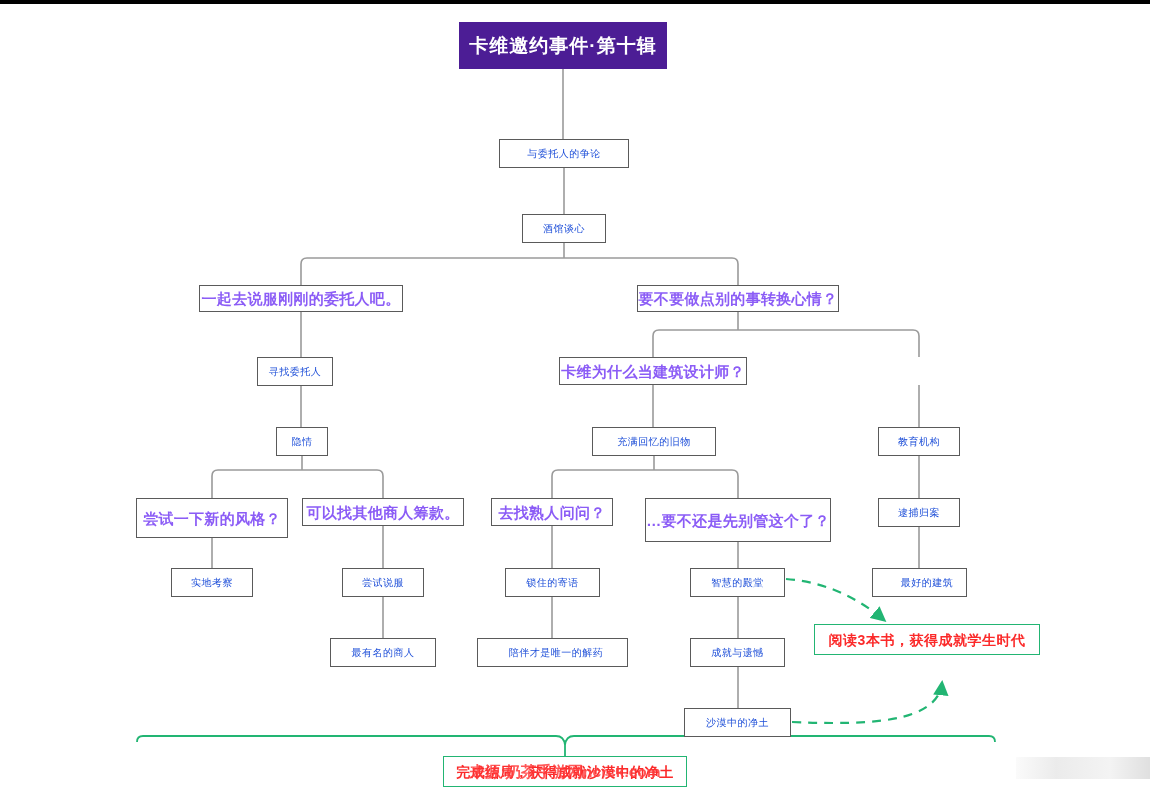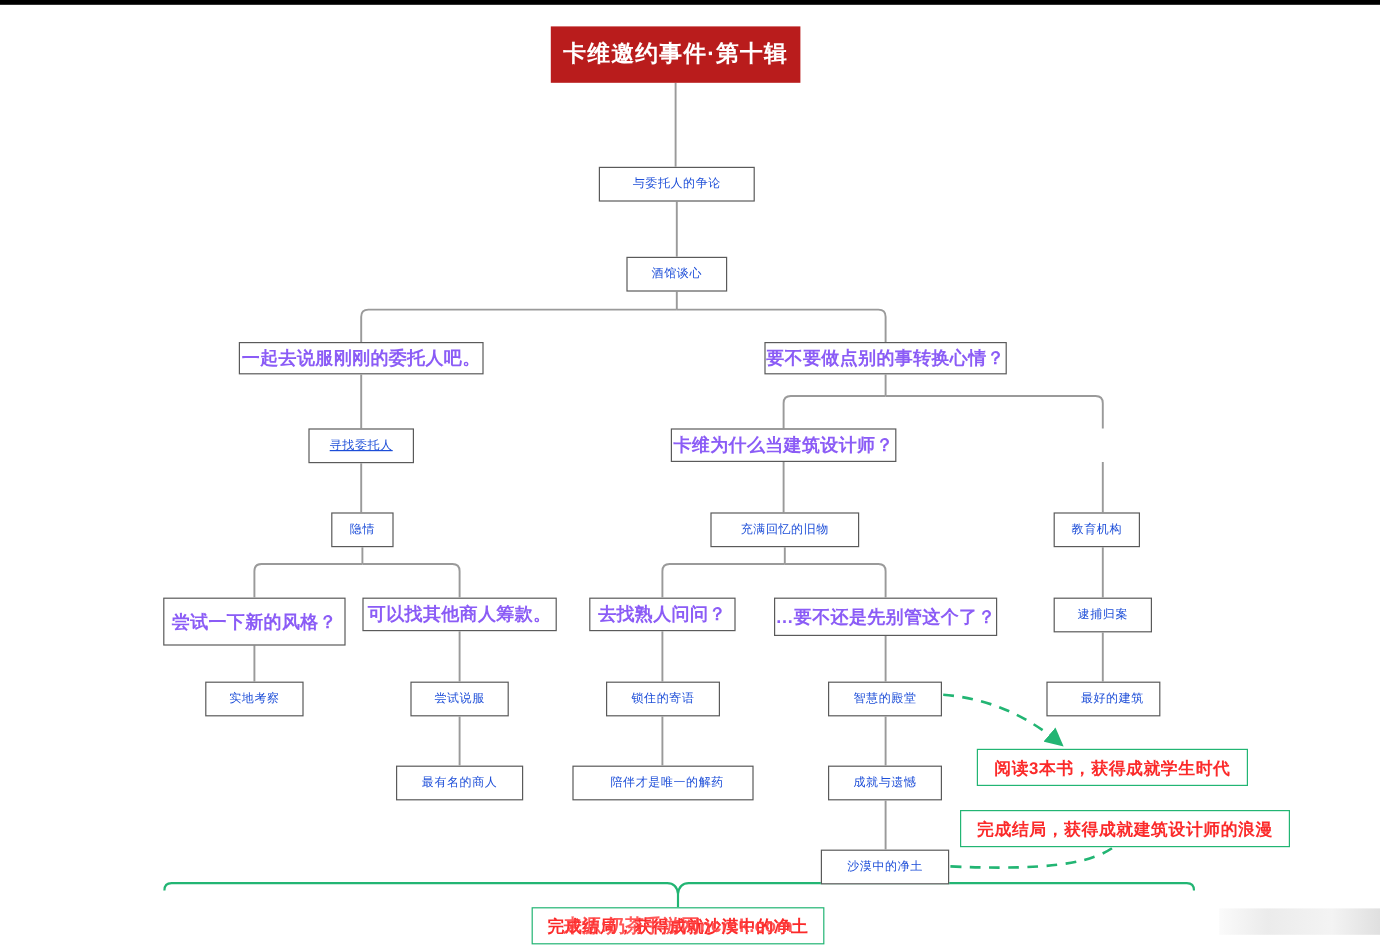--- a/index.html
+++ b/index.html
@@ -23,21 +23,21 @@
     background:#ffffff;
     border:1.6px solid #5a5a5a;
     color:#1d4ed8;
     font-size:10px;
     line-height:1;
     white-space:nowrap;
     letter-spacing:.5px;
     padding:0 9px;
   }
   .node.title{
-    background:#b91c1c;
+    background:#4c1d95;
     border:none;
     color:#ffffff;
     font-weight:bold;
     font-size:19px;
     letter-spacing:1px;
   }
   .node.choice{
     color:#8b5cf6;
     font-weight:bold;
     font-size:15px;
@@ -129,38 +129,38 @@
   <div class="node title" style="left:459px;top:22px;width:208px;height:47px;">卡维邀约事件·第十辑</div>
 
   <div class="node" style="left:499px;top:139px;width:130px;height:29px;">与委托人的争论</div>
 
   <div class="node" style="left:522px;top:214px;width:84px;height:29px;">酒馆谈心</div>
 
   <div class="node choice" style="left:199px;top:285px;width:204px;height:27px;">一起去说服刚刚的委托人吧。</div>
 
   <div class="node choice" style="left:637px;top:285px;width:202px;height:27px;">要不要做点别的事转换心情？</div>
 
-  <div class="node" style="left:257px;top:357px;width:88px;height:29px;text-decoration:underline;">寻找委托人</div>
+  <div class="node" style="left:257px;top:357px;width:76px;height:29px;">寻找委托人</div>
 
   <div class="node choice" style="left:559px;top:357px;width:188px;height:28px;">卡维为什么当建筑设计师？</div>
 
 
   <div class="node" style="left:276px;top:427px;width:52px;height:29px;">隐情</div>
 
   <div class="node" style="left:592px;top:427px;width:124px;height:29px;">充满回忆的旧物</div>
 
-  <div class="node" style="left:878px;top:427px;width:72px;height:29px;">教育机构</div>
+  <div class="node" style="left:878px;top:427px;width:82px;height:29px;">教育机构</div>
 
   <div class="node choice" style="left:136px;top:498px;width:152px;height:40px;">尝试一下新的风格？</div>
 
   <div class="node choice" style="left:302px;top:498px;width:162px;height:28px;">可以找其他商人筹款。</div>
 
   <div class="node choice" style="left:491px;top:498px;width:122px;height:28px;">去找熟人问问？</div>
 
-  <div class="node choice" style="left:645px;top:498px;width:186px;height:32px;text-align:center;">…要不还是先别管这个了？</div>
+  <div class="node choice" style="left:645px;top:498px;width:186px;height:44px;text-align:center;">…要不还是先别管这个了？</div>
 
   <div class="node" style="left:878px;top:498px;width:82px;height:29px;">逮捕归案</div>
 
   <div class="node" style="left:171px;top:568px;width:82px;height:29px;">实地考察</div>
 
   <div class="node" style="left:342px;top:568px;width:82px;height:29px;">尝试说服</div>
 
   <div class="node" style="left:505px;top:568px;width:95px;height:29px;">锁住的寄语</div>
 
   <div class="node" style="left:690px;top:568px;width:95px;height:29px;">智慧的殿堂</div>
@@ -170,21 +170,20 @@
   <div class="node" style="left:330px;top:638px;width:106px;height:29px;">最有名的商人</div>
 
   <div class="node" style="left:477px;top:638px;width:151px;height:29px;padding-left:16px;">陪伴才是唯一的解药</div>
 
   <div class="node" style="left:690px;top:638px;width:95px;height:29px;">成就与遗憾</div>
 
   <div class="node" style="left:684px;top:708px;width:107px;height:29px;">沙漠中的净土</div>
 
   <div class="node achieve" style="left:814px;top:624px;width:226px;height:31px;">阅读3本书，获得成就学生时代</div>
 
-  <div class="node achieve" style="left:800px;top:675px;width:275px;height:31px;">完成结局，获得成就建筑设计师的浪漫</div>
 
   <div class="node achieve final" style="left:443px;top:756px;width:244px;height:31px;">
     <span>完成结局，获得成就沙漠中的净土</span>
     <span class="wm">来源:奶茶手游网ncrck.com</span>
   </div>
 
   <div class="blur-patch"></div>
 
 </div>
 

